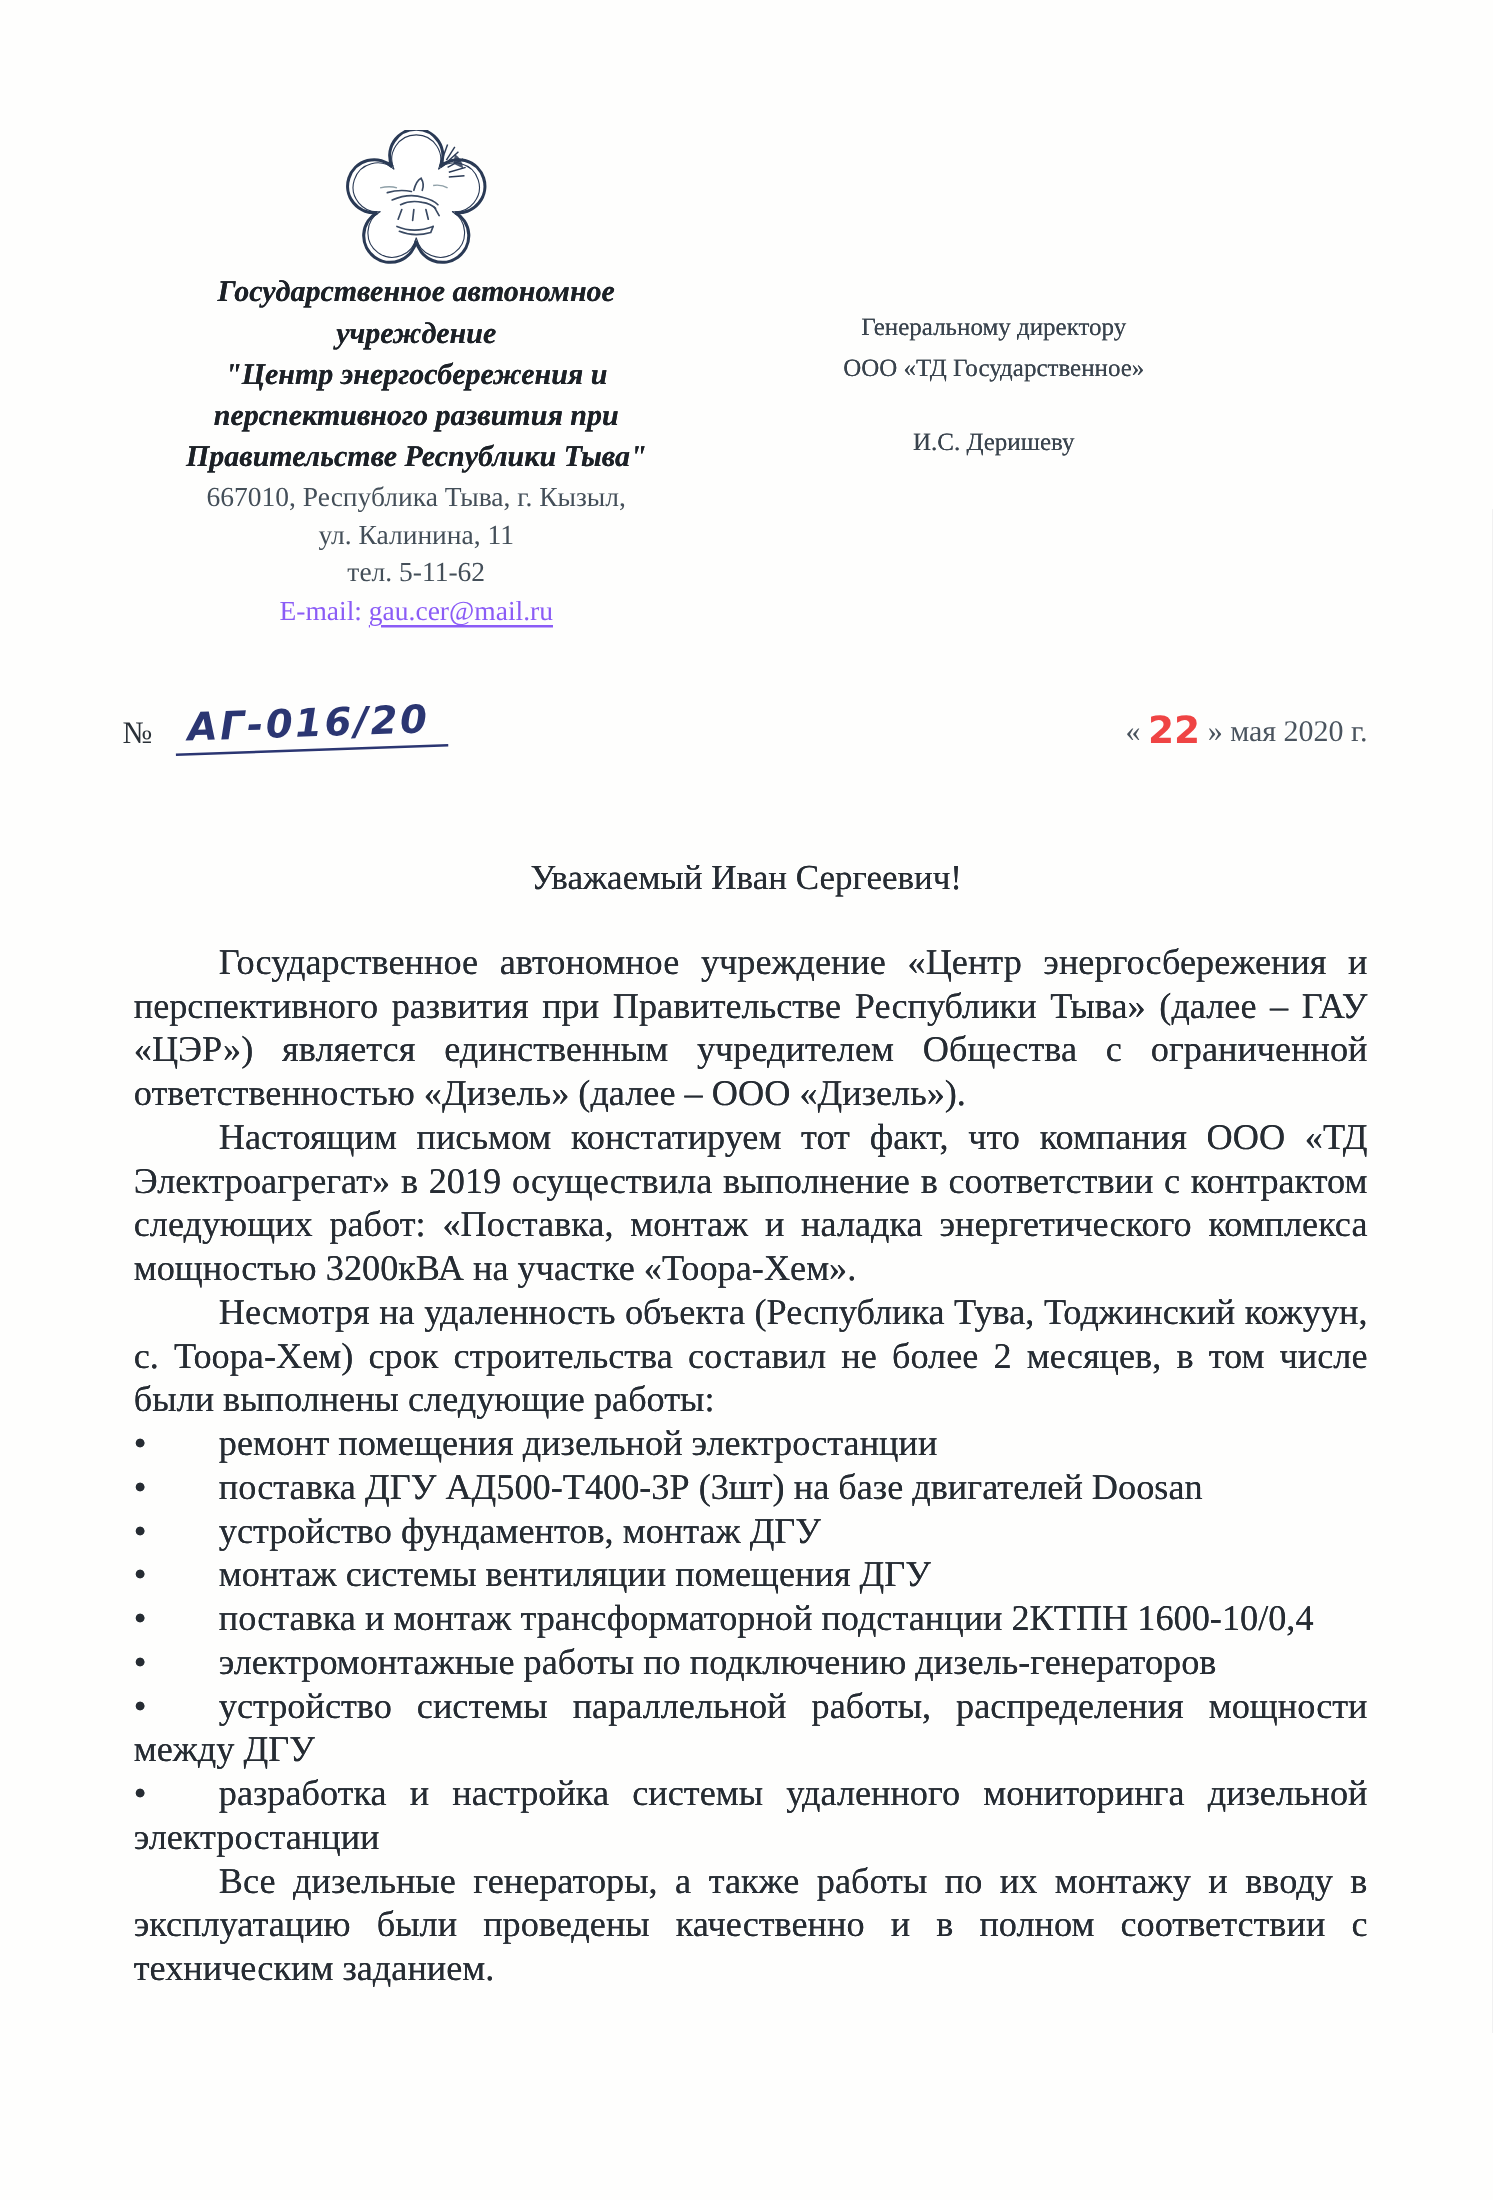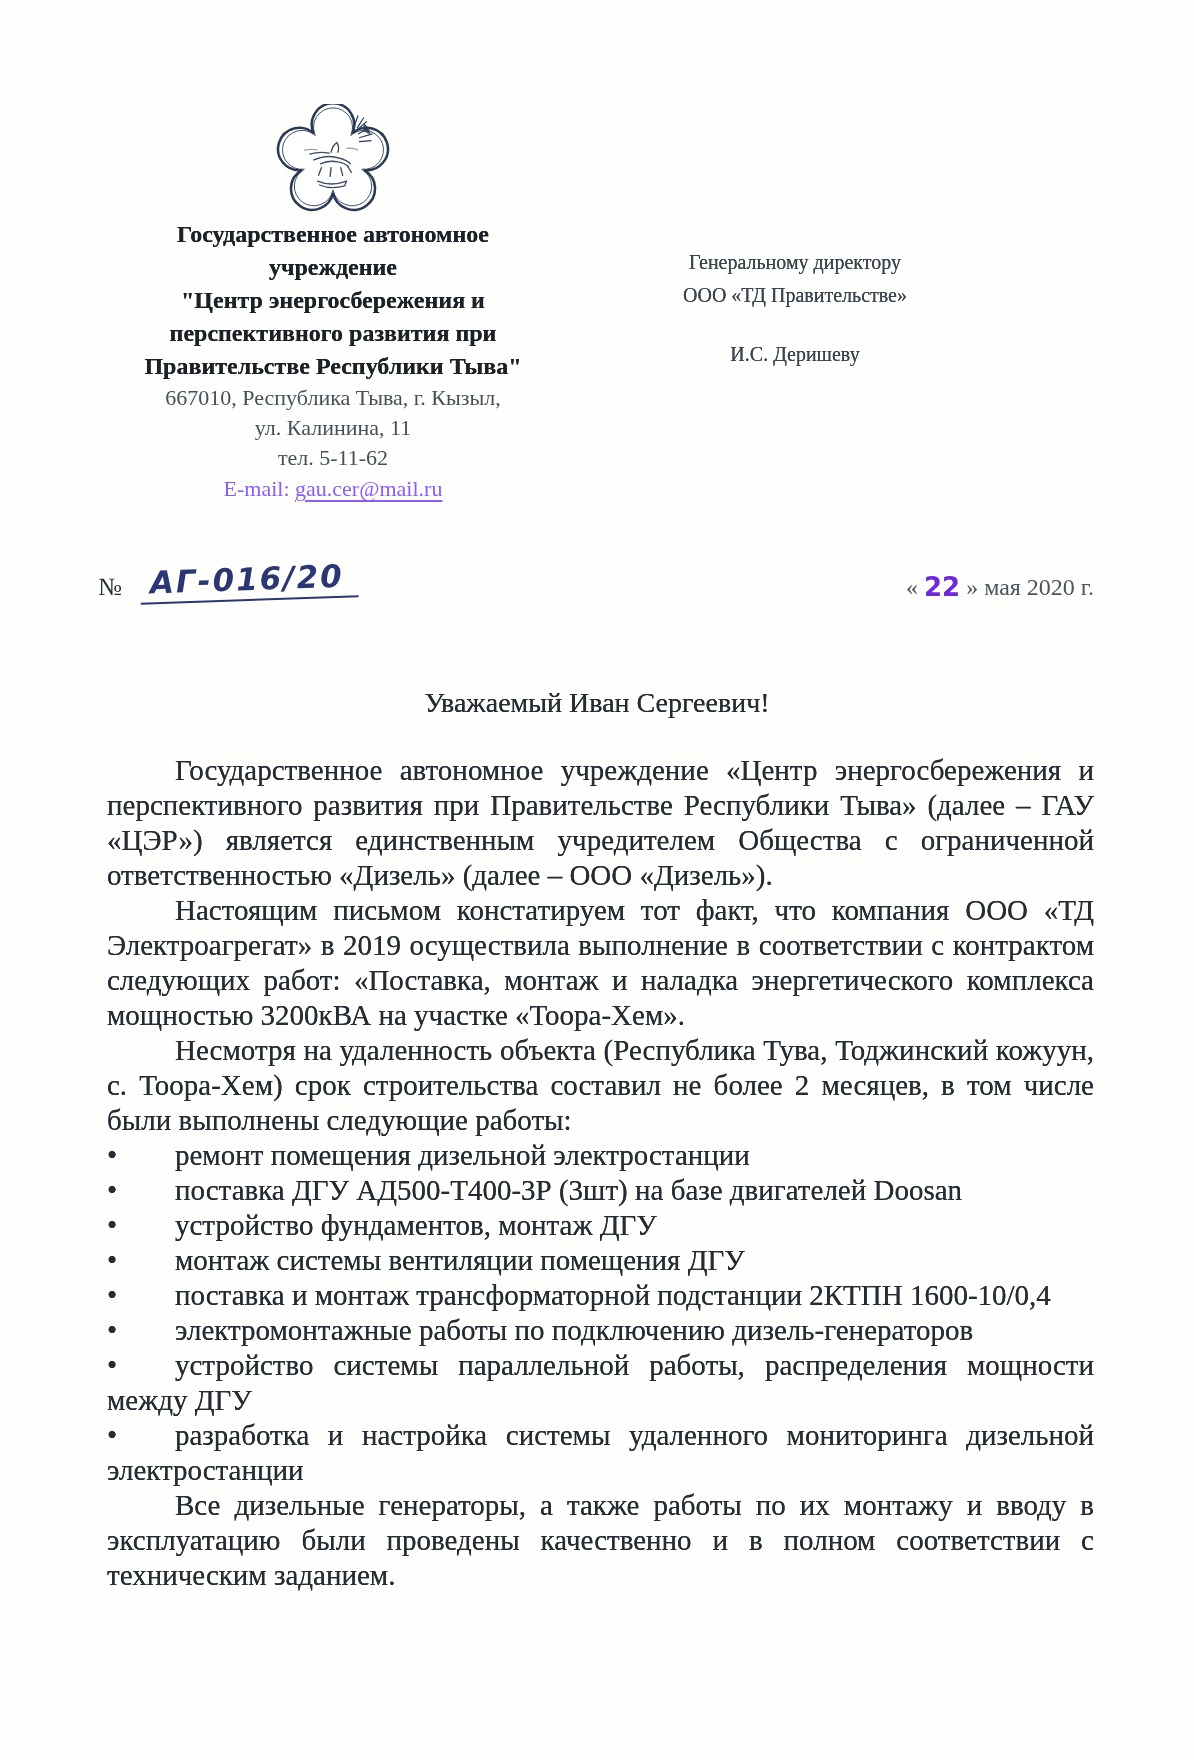--- a/index.html
+++ b/index.html
@@ -17,20 +17,21 @@
   .header-right{width:330px;margin-left:62px;padding-top:142px;text-align:center;}
 
   .logo-wrap{height:108px;margin-bottom:6px;}
   .logo-wrap svg{display:inline-block;}
 
   .org-name{
     font-weight:bold;
     font-size:24px;line-height:33px;
     color:#1c2127;
     text-shadow:0 0 .5px #1c2127;
+    font-style:italic;
   }
   .addr{
     font-size:22px;line-height:30px;
     color:#444f59;
   }
   .email-line{font-size:22px;line-height:32px;color:#8b5cf6;}
   .email-line .email{text-decoration:underline;text-underline-offset:4px;}
 
   .recipient{
     font-size:20px;line-height:33px;
@@ -54,22 +55,22 @@
     display:inline-block;
     transform:rotate(-2deg);
     padding:0 14px 2px 10px;
     border-bottom:2.5px solid #2b3672;
     margin-left:18px;
   }
   .date-block{margin-left:auto;font-size:24px;color:#4a545e;white-space:nowrap;}
   .date-day{
     font-family:"DejaVu Sans",sans-serif;
     font-weight:bold;
-    font-size:26px;
-    color:#6d28d9;
+    font-size:30px;
+    color:#ef4444;
     padding:0 6px;
     position:relative;top:1px;
   }
 
   .salutation{
     margin-top:86px;
     text-align:center;
     font-size:28px;
     color:#262c33;
     text-shadow:0 0 .5px #262c33;
@@ -133,21 +134,21 @@
         <div>667010, Республика Тыва, г. Кызыл,</div>
         <div>ул. Калинина, 11</div>
         <div>тел. 5-11-62</div>
       </div>
       <div class="email-line"><span>E-mail: </span><span class="email">gau.cer@mail.ru</span></div>
     </div>
 
     <div class="header-right">
       <div class="recipient">
         <div>Генеральному директору</div>
-        <div>ООО «ТД Правительстве»</div>
+        <div>ООО «ТД Государственное»</div>
         <div class="recipient-name">И.С. Деришеву</div>
       </div>
     </div>
   </div>
 
   <div class="ref-row">
     <span class="ref-no">№</span>
     <span class="handwriting">АГ-016/20</span>
     <span class="date-block"><span>«</span><span class="date-day">22</span><span>» мая 2020 г.</span></span>
   </div>

